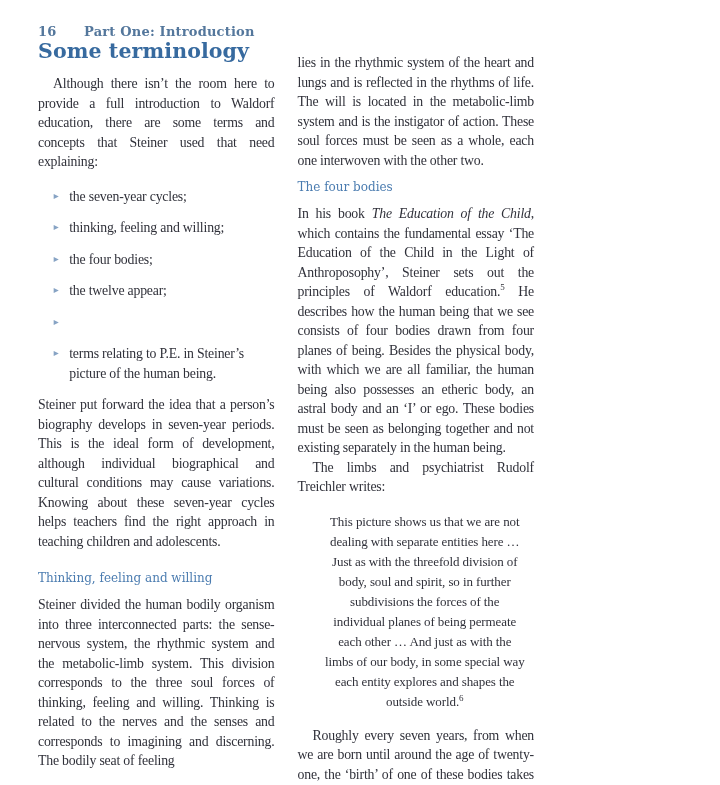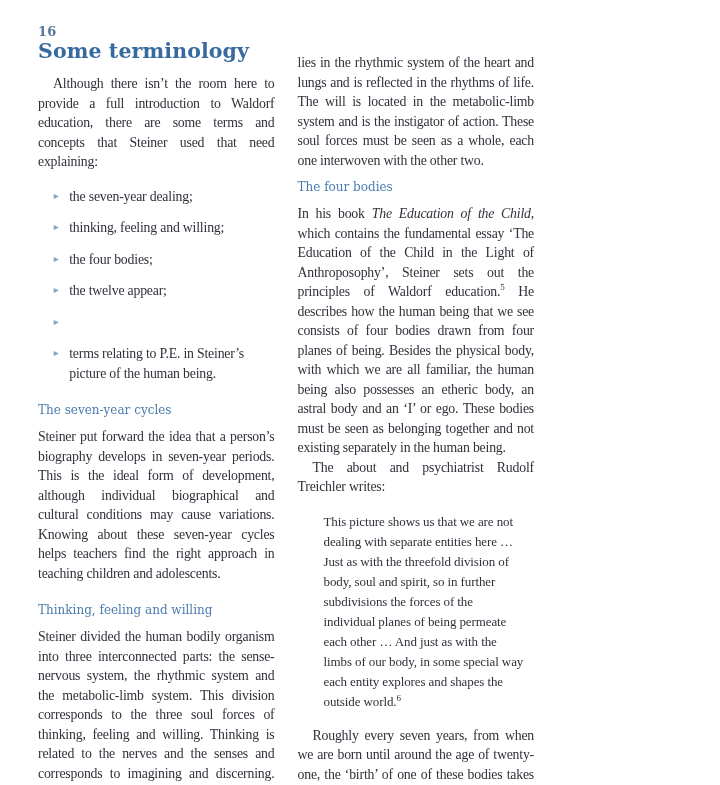--- a/index.html
+++ b/index.html
@@ -74,49 +74,50 @@
     line-height: 19.5px;
     color: #87a3c4;
   }
 
   blockquote.quote {
     margin: 15px 8px 0 26px;
     padding: 0;
     font-size: 13px;
     line-height: 20px;
     letter-spacing: -0.1px;
-    text-align: left;
+    text-align: center;
   }
   sup.fnref {
     font-size: 9px;
     line-height: 0;
     vertical-align: super;
   }
   em.booktitle { font-style: italic; }
 </style>
 </head>
 <body>
 
 <div class="page">
 
   <div class="running-header">
     <span class="pagenum">16</span>
+    <span>Part One: Introduction</span>
   </div>
 
   <div class="columns">
 
     <div class="col col-left">
       <h1>Some terminology</h1>
 
       <p class="body indent">Although there isn’t the room here to provide a full introduction to Waldorf education, there are some terms and concepts that Steiner used that need explaining:</p>
 
       <div class="bullet-list">
         <div class="bullet-item">
           <span class="marker">►</span>
-          <span>the seven-year dealing;</span>
+          <span>the seven-year cycles;</span>
         </div>
         <div class="bullet-item">
           <span class="marker">►</span>
           <span>thinking, feeling and willing;</span>
         </div>
         <div class="bullet-item">
           <span class="marker">►</span>
           <span>the four bodies;</span>
         </div>
         <div class="bullet-item">
@@ -125,35 +126,34 @@
         </div>
         <div class="bullet-item">
           <span class="marker">►</span>
         </div>
         <div class="bullet-item">
           <span class="marker">►</span>
           <span>terms relating to P.E. in Steiner’s picture of the human being.</span>
         </div>
       </div>
 
-      <h2>The seven-year cycles</h2>
       <p class="body">Steiner put forward the idea that a person’s biography develops in seven-year periods. This is the ideal form of development, although individual biographical and cultural conditions may cause variations. Knowing about these seven-year cycles helps teachers find the right approach in teaching children and adolescents.</p>
 
       <h2>Thinking, feeling and willing</h2>
       <p class="body">Steiner divided the human bodily organism into three interconnected parts: the sense-nervous system, the rhythmic system and the metabolic-limb system. This division corresponds to the three soul forces of thinking, feeling and willing. Thinking is related to the nerves and the senses and corresponds to imagining and discerning. The bodily seat of feeling</p>
     </div>
 
     <div class="col col-right">
       <p class="body">lies in the rhythmic system of the heart and lungs and is reflected in the rhythms of life. The will is located in the metabolic-limb system and is the instigator of action. These soul forces must be seen as a whole, each one interwoven with the other two.</p>
 
       <h2 class="tight">The four bodies</h2>
 
       <p class="body"><span>In his book </span><em class="booktitle">The Education of the Child</em><span>, which contains the fundamental essay ‘The Education of the Child in the Light of Anthroposophy’, Steiner sets out the principles of Waldorf education.</span><sup class="fnref">5</sup><span> He describes how the human being that we see consists of four bodies drawn from four planes of being. Besides the physical body, with which we are all familiar, the human being also possesses an etheric body, an astral body and an ‘I’ or ego. These bodies must be seen as belonging together and not existing separately in the human being.</span></p>
 
-      <p class="body indent">The about and psychiatrist Rudolf Treichler writes:</p>
+      <p class="body indent">The limbs and psychiatrist Rudolf Treichler writes:</p>
 
       <blockquote class="quote"><span>This picture shows us that we are not dealing with separate entities here … Just as with the threefold division of body, soul and spirit, so in further subdivisions the forces of the individual planes of being permeate each other … And just as with the limbs of our body, in some special way each entity explores and shapes the outside world.</span><sup class="fnref">6</sup></blockquote>
 
       <p class="body indent spaced">Roughly every seven years, from when we are born until around the age of twenty-one, the ‘birth’ of one of these bodies takes place, freeing up forces for further learning, growth and development. During the first seven years, physical bodily development is foremost. In the second seven-year period, following the birth of the etheric body and marked by the loss of the milk teeth, qualities of the soul are developed:</p>
     </div>
 
   </div>
 </div>
 
 </body></html>

